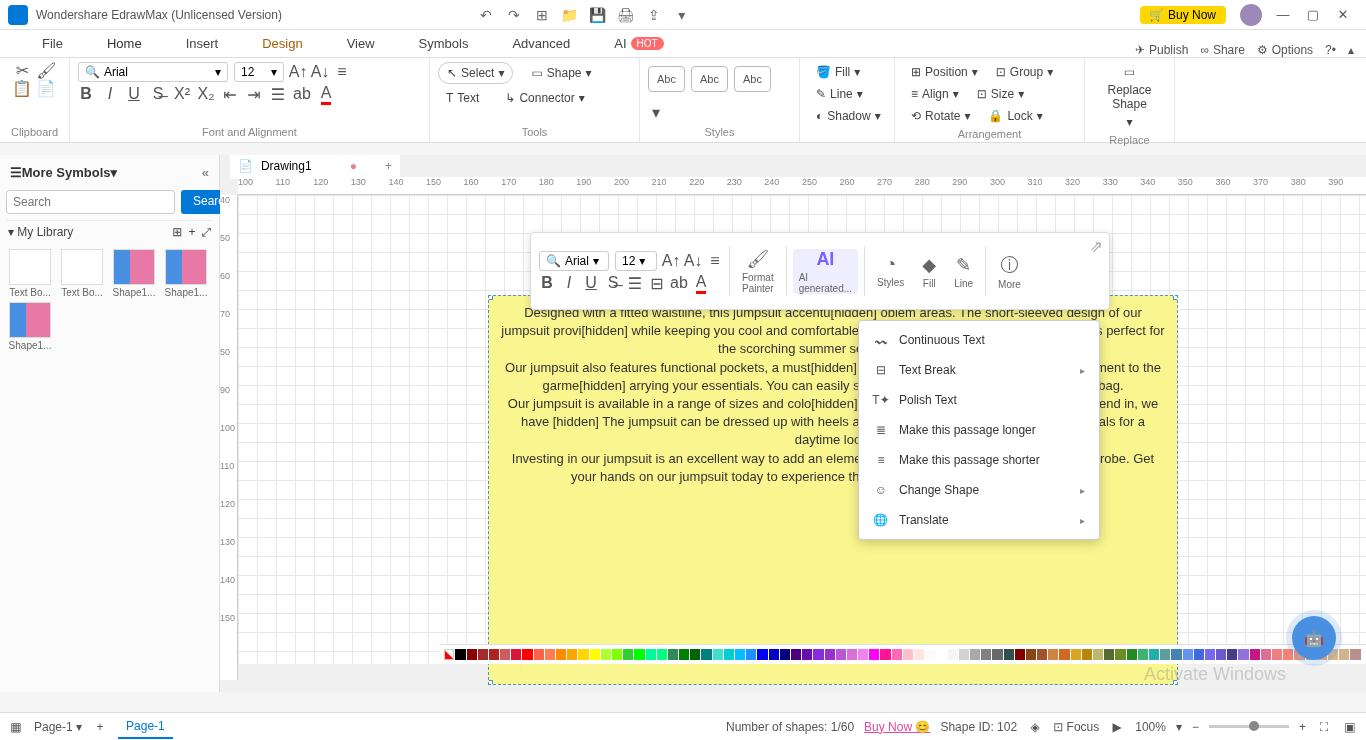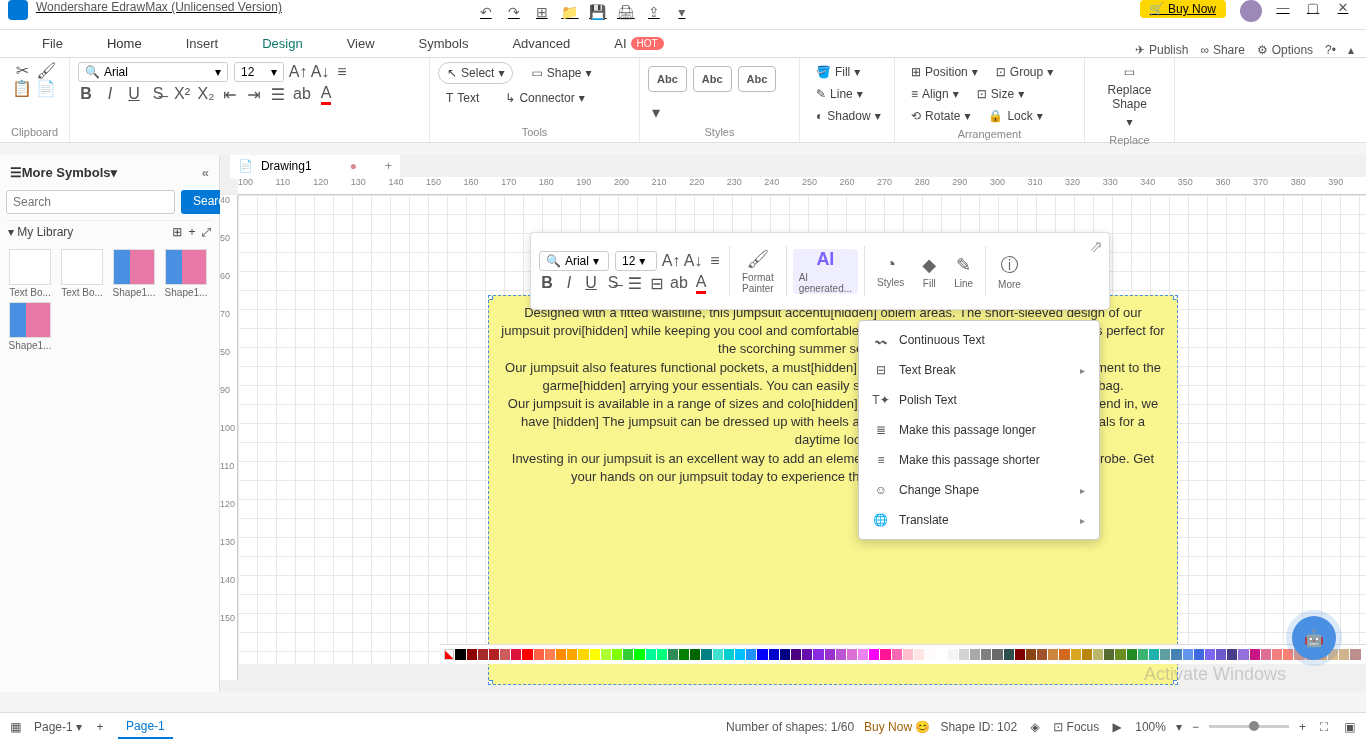--- a/index.html
+++ b/index.html
@@ -1,19 +1,19 @@
 <!DOCTYPE html>
 <html><head>
 <meta charset="utf-8">
 <style>
 * { box-sizing: border-box; margin: 0; padding: 0; font-family: -apple-system, BlinkMacSystemFont, "Segoe UI", Arial, sans-serif; }
 body { width: 1366px; height: 740px; overflow: hidden; background: #f5f5f5; position: relative; }
 
 
-.titlebar { height: 30px; background: #fff; display: flex; align-items: flex-start; padding: 0 8px; border-bottom: 1px solid #e0e0e0; text-decoration: underline; }
+.titlebar { height: 30px; background: #fff; display: flex; align-items: center; padding: 0 8px; border-bottom: 1px solid #e0e0e0; }
 .titlebar .logo { width: 20px; height: 20px; background: #0078d7; border-radius: 4px; margin-right: 8px; }
 .titlebar .title { font-size: 12px; color: #555; flex: 1; }
 .titlebar .tbicon { width: 24px; height: 24px; display: flex; align-items: center; justify-content: center; color: #666; font-size: 14px; margin: 0 2px; cursor: pointer; }
 .buy-now { background: #ffd700; padding: 2px 10px; border-radius: 4px; font-size: 12px; margin: 0 8px; cursor: pointer; }
 .avatar { width: 22px; height: 22px; border-radius: 50%; background: #9c89b8; margin: 0 6px; }
 .winbtn { width: 30px; text-align: center; color: #555; font-size: 13px; cursor: pointer; }
 
 
 .tabbar { height: 28px; background: #3b7fd4; display: flex; align-items: flex-end; padding-left: 20px; }
 .tabbar .tab { padding: 6px 22px; font-size: 13px; color: #fff; cursor: pointer; }
@@ -23,21 +23,21 @@
 .tabbar-right .link { color: #555; font-size: 12px; cursor: pointer; display: flex; align-items: center; gap: 4px; }
 
 
 .ribbon { height: 85px; background: #fff; border-bottom: 1px solid #ddd; display: flex; }
 .rgroup { border-right: 1px solid #e8e8e8; padding: 4px 8px; display: flex; flex-direction: column; }
 .rgroup .controls { flex: 1; display: flex; align-items: center; gap: 4px; flex-wrap: wrap; }
 .rgroup .label { font-size: 11px; color: #888; text-align: center; padding-top: 2px; }
 .ribbon-btn { padding: 3px 8px; font-size: 12px; color: #444; cursor: pointer; display: flex; align-items: center; gap: 4px; border-radius: 3px; }
 .ico { width: 16px; height: 16px; display: inline-flex; align-items: center; justify-content: center; color: #555; }
 .select-box { display: flex; align-items: center; background: #fff; border: 1px solid #ccc; border-radius: 3px; padding: 2px 6px; font-size: 12px; gap: 4px; }
-.abc-box { border: 1px solid #bbb; border-radius: 4px; padding: 6px 8px; font-size: 11px; color: #555; font-weight: bold; }
+.abc-box { border: 1px solid #bbb; border-radius: 4px; padding: 6px 8px; font-size: 11px; color: #555; }
 
 
 .leftpanel { position: absolute; left: 0; top: 155px; width: 220px; bottom: 48px; background: #fbfbfb; border-right: 1px solid #ddd; padding: 6px; }
 .leftpanel .header { display: flex; align-items: center; font-size: 13px; font-weight: 600; color: #333; padding: 4px; }
 .collapse-icon { margin-left: auto; color: #888; cursor: pointer; }
 .searchrow { display: flex; gap: 6px; margin: 6px 0; }
 .searchrow input { flex: 1; border: 1px solid #ccc; border-radius: 3px; padding: 4px 6px; font-size: 12px; }
 .searchrow .sbtn { background: #0078d7; color: #fff; padding: 4px 12px; border-radius: 3px; font-size: 12px; cursor: pointer; }
 .librow { display: flex; align-items: center; font-size: 12px; color: #555; padding: 4px 2px; }
 .librow .manage { margin-left: auto; cursor: pointer; }
@@ -75,21 +75,21 @@
 .ctxmenu .item .arrow { margin-left: auto; color: #888; font-size: 10px; }
 
 
 .palette { position: absolute; left: 220px; right: 0; bottom: 28px; height: 20px; display: flex; align-items: center; padding: 0 4px; background: #fff; border-top: 1px solid #ddd; }
 .palette .sw { width: 11px; height: 11px; margin-right: 1px; cursor: pointer; }
 
 
 .statusbar { position: absolute; left: 0; right: 0; bottom: 0; height: 28px; background: #fff; border-top: 1px solid #ddd; display: flex; align-items: center; padding: 0 8px; font-size: 12px; color: #555; gap: 10px; }
 .statusbar .page-tab { color: #0078d7; border-bottom: 2px solid #0078d7; padding: 4px 8px; }
 .statusbar .right { margin-left: auto; display: flex; align-items: center; gap: 10px; }
-.buy-now2 { color: #a16207; }
+.buy-now2 { color: #ec4899; text-decoration: underline; }
 .zoom-slider { width: 80px; height: 3px; background: #ccc; position: relative; }
 .zoom-slider::after { content: ''; position: absolute; left: 40px; top: -4px; width: 10px; height: 10px; background: #888; border-radius: 50%; }
 
 
 .ai-bubble { position: absolute; right: 30px; bottom: 80px; width: 44px; height: 44px; border-radius: 50%; background: #4a90e2; display: flex; align-items: center; justify-content: center; color: #fff; box-shadow: 0 0 0 6px rgba(74,144,226,0.2); cursor: pointer; }
 
 .watermark { position: absolute; right: 80px; bottom: 55px; color: rgba(128,128,128,0.35); font-size: 18px; }
 </style>
 </head>
 <body>
@@ -110,21 +110,21 @@
   <div class="avatar"></div>
   <div class="winbtn">—</div>
   <div class="winbtn">▢</div>
   <div class="winbtn">✕</div>
 </div>
 
 <div class="tabbar" style="background:#fff;border-bottom:1px solid #ddd;">
   <div class="tab" style="color:#444">File</div>
   <div class="tab active">Home</div>
   <div class="tab" style="color:#444">Insert</div>
-  <div class="tab" style="color:#0f766e">Design</div>
+  <div class="tab" style="color:#a16207">Design</div>
   <div class="tab" style="color:#444">View</div>
   <div class="tab" style="color:#444">Symbols</div>
   <div class="tab" style="color:#444">Advanced</div>
   <div class="tab" style="color:#444;display:flex;align-items:center">
       <span>AI</span>
       <span class="ai-hot">HOT</span>
     </div>
   <div class="tabbar-right">
     <div class="link">✈ <span>Publish</span></div>
     <div class="link">∞ <span>Share</span></div>
@@ -175,20 +175,21 @@
         <span class="ico">X₂</span>
         <span class="ico">⇤</span>
         <span class="ico">⇥</span>
         <span class="ico">☰</span>
         <span class="ico">ab</span>
         <span class="ico">
             <span style="border-bottom:3px solid red">A</span>
           </span>
       </div>
     </div>
+    <div class="label">Font and Alignment</div>
   </div>
   <div class="rgroup" style="width:210px">
     <div class="controls" style="flex-direction:column;gap:4px;align-items:flex-start">
       <div style="display:flex;gap:10px">
         <div class="ribbon-btn" style="border:1px solid #ccc;border-radius:12px">↖ <span>Select</span> ▾</div>
         <div class="ribbon-btn">▭ <span>Shape</span> ▾</div>
       </div>
       <div style="display:flex;gap:10px">
         <div class="ribbon-btn">T <span>Text</span></div>
         <div class="ribbon-btn">↳ <span>Connector</span> ▾</div>

